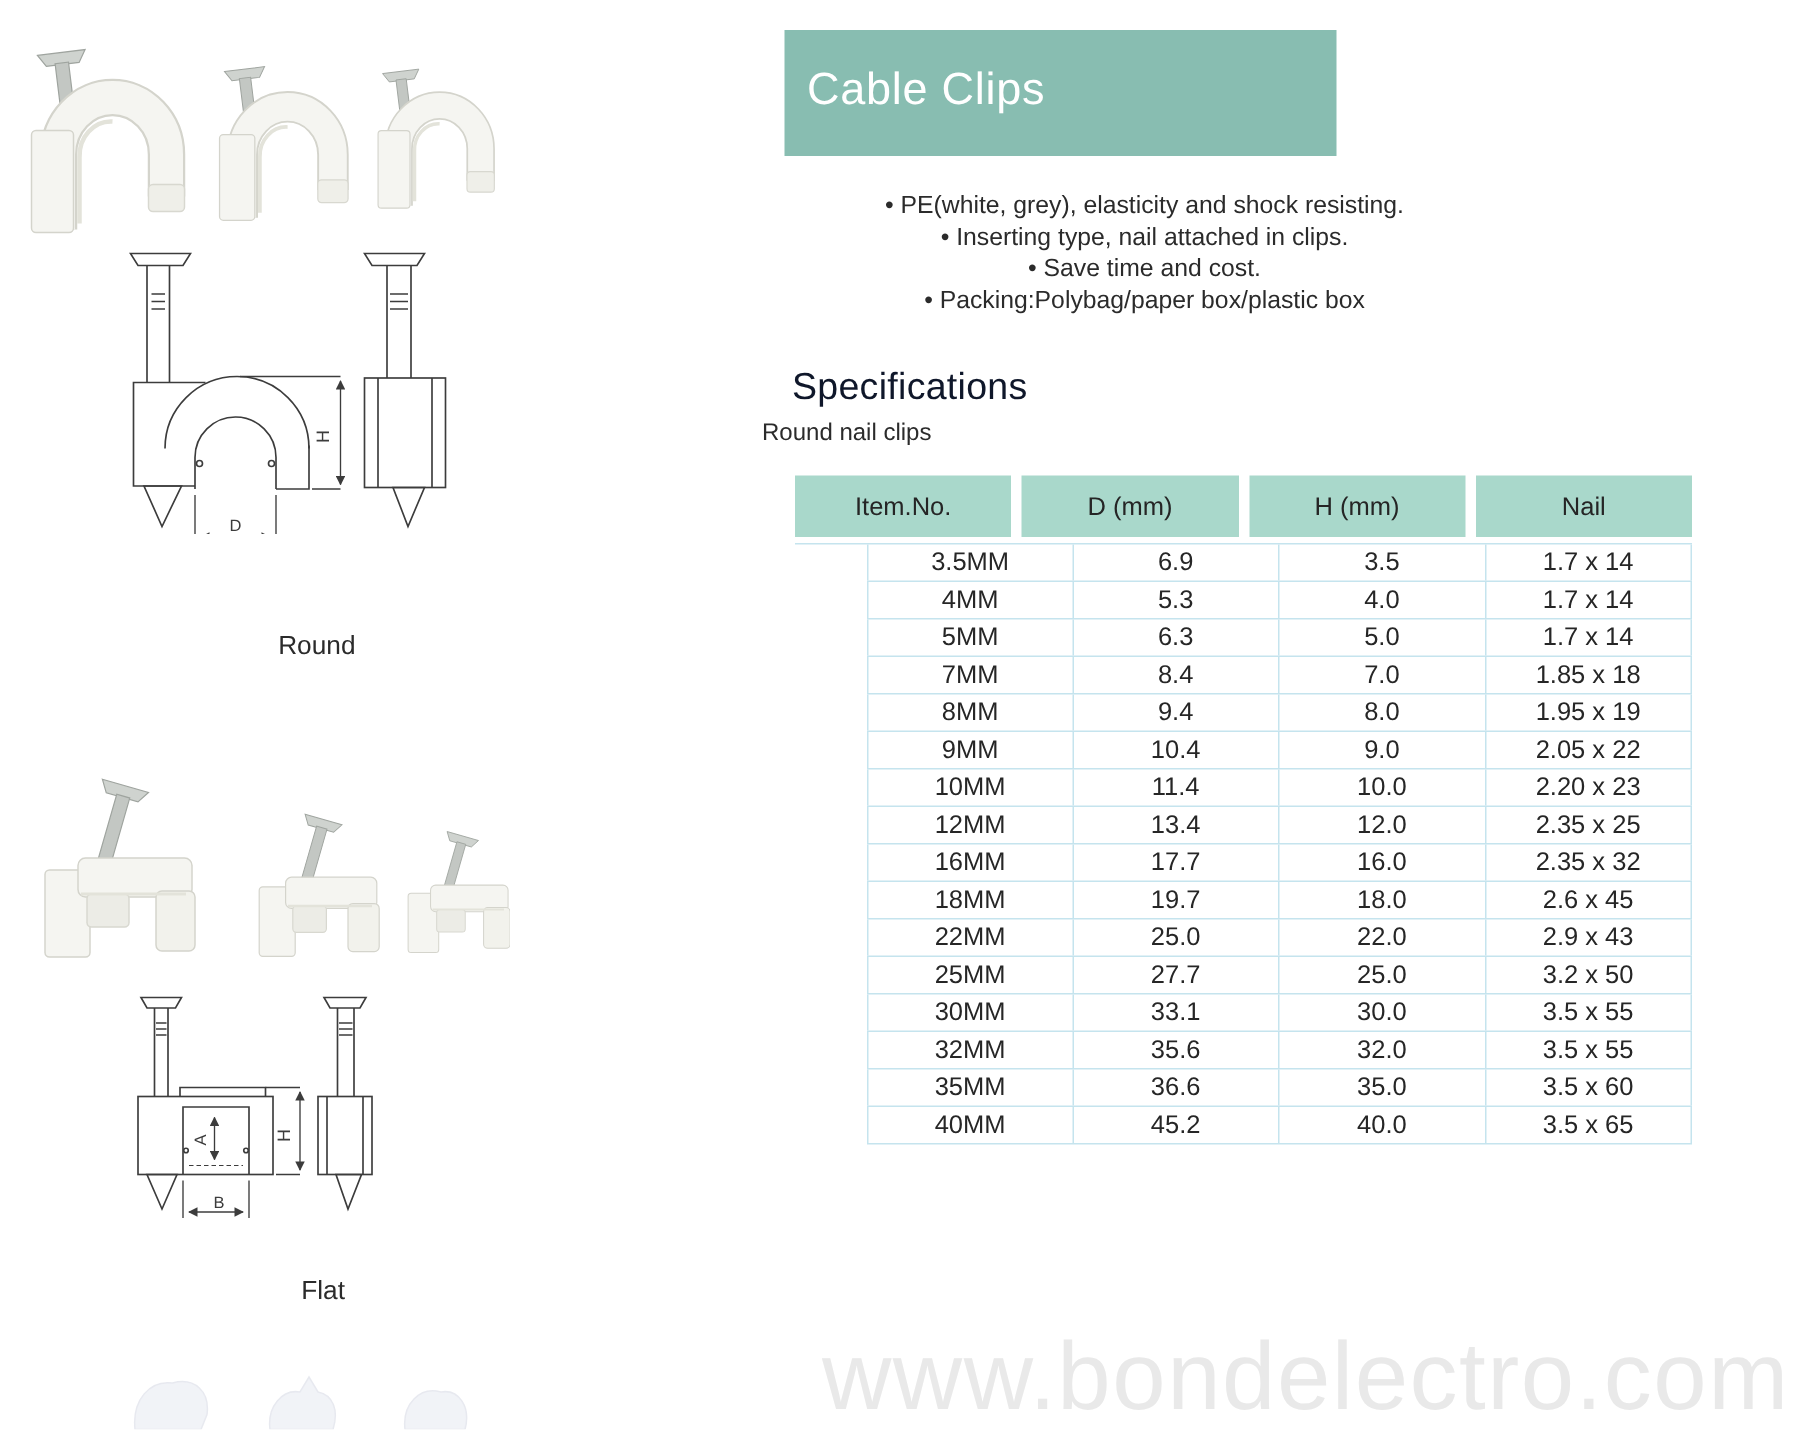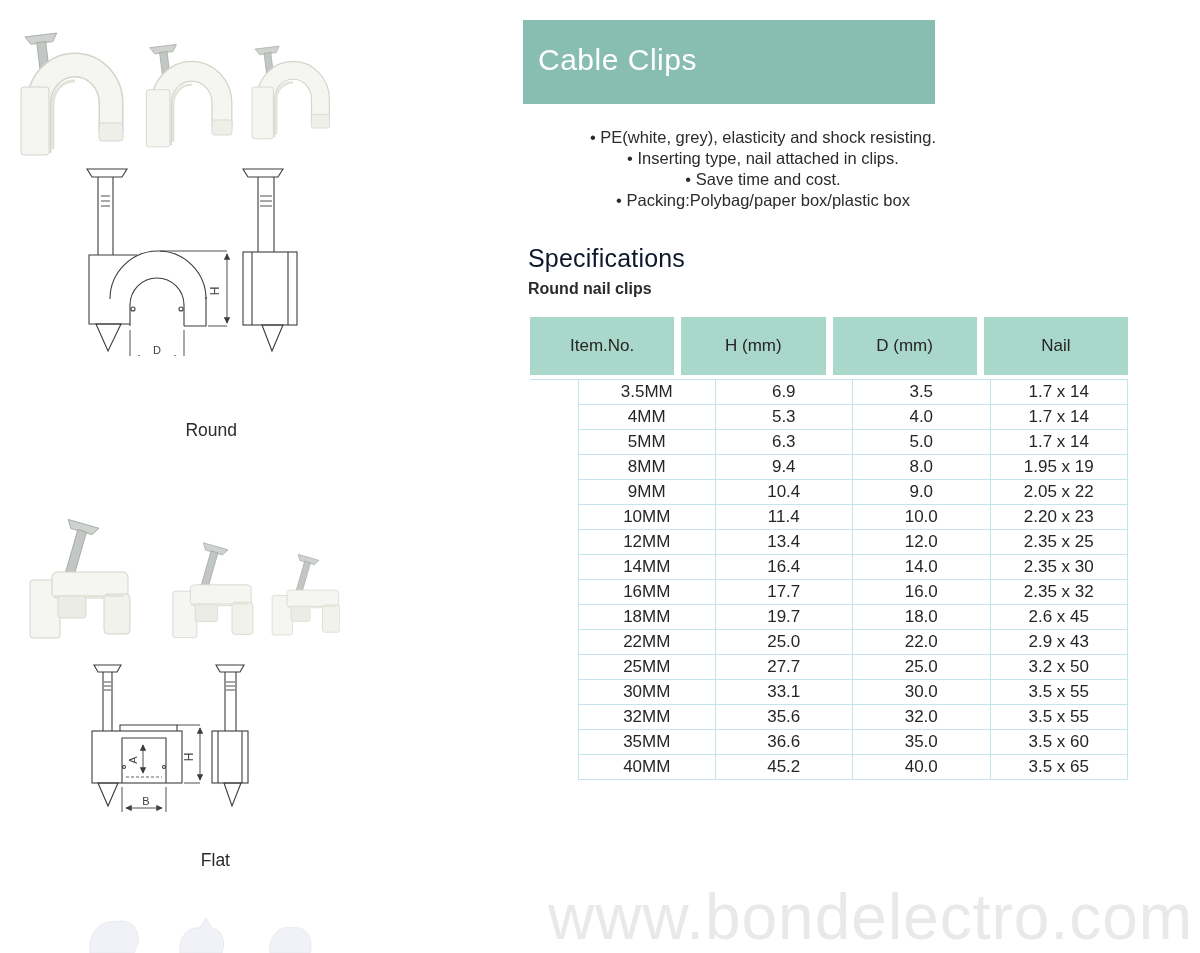--- a/index.html
+++ b/index.html
@@ -8,39 +8,39 @@
     position:relative;
     background:#ffffff;
     overflow:hidden;
     font-family:"Liberation Sans","DejaVu Sans",sans-serif;
     color:#2a2a2a;
   }
   .abs { position:absolute; }
 
   
   .banner {
-    left:523px; top:20px; width:412px; height:84px;
+    left:523px; top:20px; width:368px; height:84px;
     background:#88bdb1;
   }
   .banner-title {
     display:block; padding:23px 0 0 15px;
     font-size:30px; letter-spacing:.5px; color:#ffffff;
   }
   .features { left:528px; top:127px; width:470px;text-align:center; }
   .feature-line {
     font-size:16.5px; line-height:21px; color:#2b2b2b;
     white-space:nowrap;
   }
   .spec-title { left:528px; top:244px; font-size:25px; color:#0f172a; letter-spacing:.2px; }
-  .spec-subtitle { left:528px; top:280px; font-size:16px; color:#2b2b2b;font-weight:bold; }
+  .spec-subtitle { left:508px; top:280px; font-size:16px; color:#2b2b2b; }
 
   .spec-table { left:530px; top:317px; width:598px; }
   .thead {
     display:grid; grid-template-columns:1fr 1fr 1fr 1fr; gap:7px;
-    height:58px; margin-bottom:4px;
+    height:41px; margin-bottom:4px;
   }
   .th {
     background:#a9d8cb;
     display:flex; align-items:center; justify-content:center;
     font-size:17px; color:#252525;
   }
   .tbody { border-top:1px solid #c5e4ee;padding-left:48px; }
   .tr {
     display:grid; grid-template-columns:1fr 1fr 1fr 1fr;
     height:25px; border-bottom:1px solid #c5e4ee;
@@ -211,23 +211,23 @@
   </div>
 
 <div class="abs spec-title">Specifications</div>
 <div class="abs spec-subtitle">Round nail clips</div>
 
 <div class="abs spec-table">
   <div class="thead">
 
       <div class="th">Item.No.</div>
 
+      <div class="th">D (mm)</div>
+
       <div class="th">H (mm)</div>
-
-      <div class="th">D (mm)</div>
 
       <div class="th">Nail</div>
     </div>
   <div class="tbody">
 
       <div class="tr">
         <div class="td">3.5MM</div>
         <div class="td">6.9</div>
         <div class="td">3.5</div>
         <div class="td">1.7 x 14</div>
@@ -241,20 +241,26 @@
       </div>
 
       <div class="tr">
         <div class="td">5MM</div>
         <div class="td">6.3</div>
         <div class="td">5.0</div>
         <div class="td">1.7 x 14</div>
       </div>
 
 
+      <div class="tr">
+        <div class="td">7MM</div>
+        <div class="td">8.4</div>
+        <div class="td">7.0</div>
+        <div class="td">1.85 x 18</div>
+      </div>
 
       <div class="tr">
         <div class="td">8MM</div>
         <div class="td">9.4</div>
         <div class="td">8.0</div>
         <div class="td">1.95 x 19</div>
       </div>
 
       <div class="tr">
         <div class="td">9MM</div>
@@ -270,26 +276,20 @@
         <div class="td">2.20 x 23</div>
       </div>
 
       <div class="tr">
         <div class="td">12MM</div>
         <div class="td">13.4</div>
         <div class="td">12.0</div>
         <div class="td">2.35 x 25</div>
       </div>
 
-      <div class="tr">
-        <div class="td">14MM</div>
-        <div class="td">16.4</div>
-        <div class="td">14.0</div>
-        <div class="td">2.35 x 30</div>
-      </div>
 
       <div class="tr">
         <div class="td">16MM</div>
         <div class="td">17.7</div>
         <div class="td">16.0</div>
         <div class="td">2.35 x 32</div>
       </div>
 
       <div class="tr">
         <div class="td">18MM</div>

